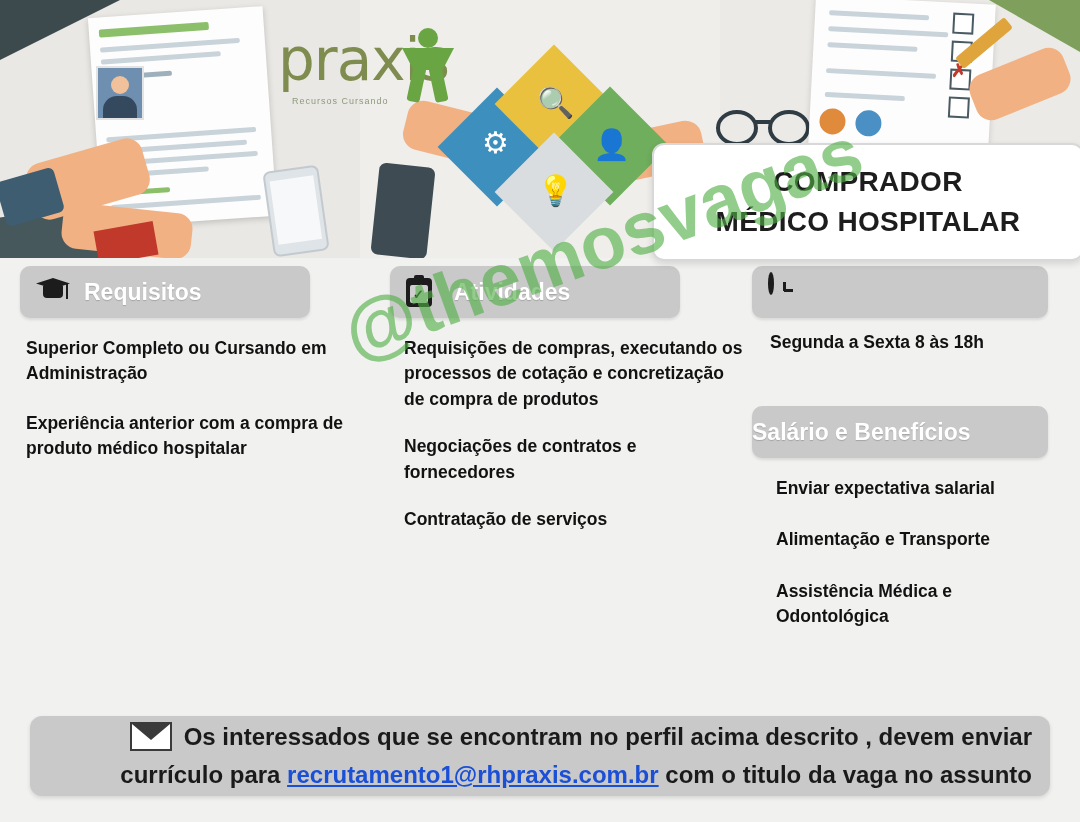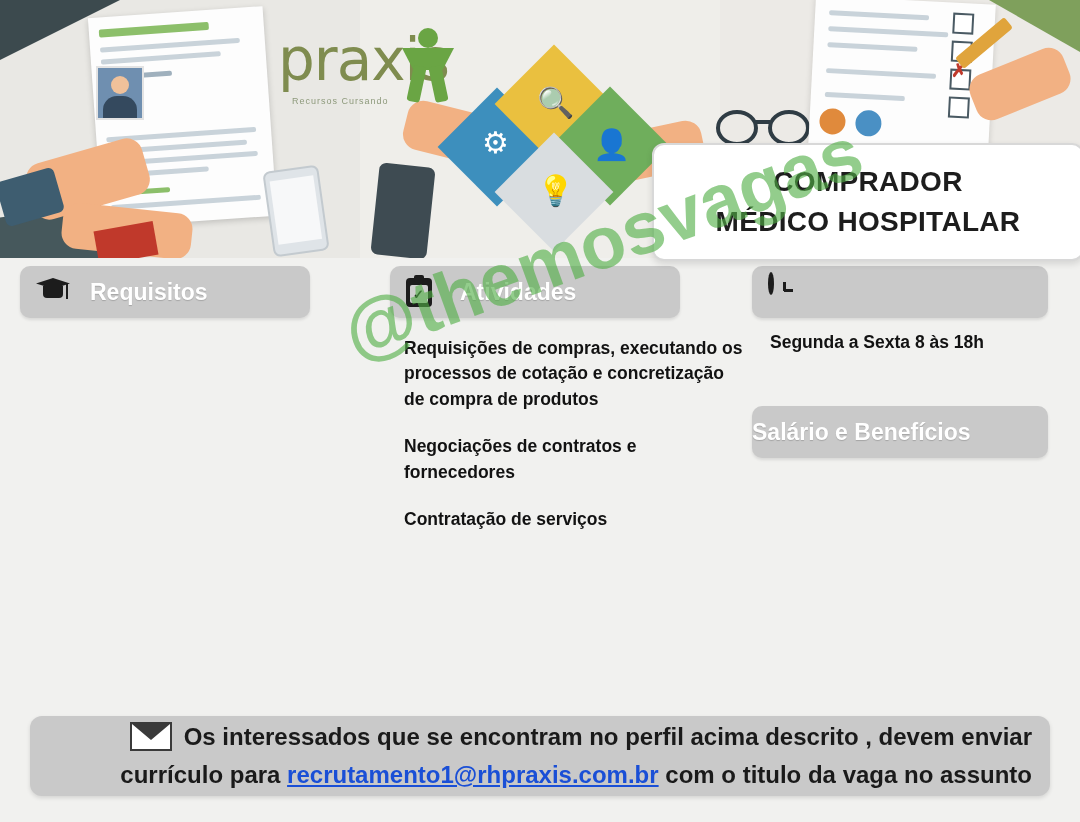--- a/index.html
+++ b/index.html
@@ -250,21 +250,21 @@
     display: flex;
     align-items: center;
     padding-left: 16px;
     box-sizing: border-box;
     box-shadow: 0 2px 3px rgba(0,0,0,0.10);
   }
   .section-header .sh-label {
     font-size: 23px;
     font-weight: bold;
     color: #ffffff;
-    margin-left: 20px;
+    margin-left: 14px;
     text-shadow: 0 1px 1px rgba(0,0,0,0.18);
   }
   .sh-icon { width: 34px; height: 34px; position: relative; }
 
   
   .hdr-req  { left: 20px;  top: 8px;  width: 290px; }
   .hdr-ativ { left: 390px; top: 8px;  width: 290px; }
   .hdr-carga{ left: 752px; top: 8px;  width: 296px; }
   .hdr-sal  { left: 752px; top: 148px; width: 296px; }
 
@@ -486,20 +486,24 @@
   </div>
 
   <div class="body-area">
 
     <div class="section-header hdr-req">
       <span class="sh-icon">
         <span class="cap"><span class="top"></span><span class="base"></span><span class="tassel"></span></span>
       </span>
       <span class="sh-label">Requisitos</span>
     </div>
+    <div class="col-text col-req">
+      <div class="blk">Superior Completo ou Cursando em Administração</div>
+      <div class="blk">Experiência anterior com a compra de produto médico hospitalar</div>
+    </div>
 
     <div class="section-header hdr-ativ">
       <span class="sh-icon">
         <span class="clipb"><span class="board"></span><span class="clip"></span><span class="inner"></span><span class="tick">✓</span></span>
       </span>
       <span class="sh-label">Atividades</span>
     </div>
     <div class="col-text col-ativ">
       <div class="blk">Requisições de compras, executando os processos de cotação e concretização de compra de produtos</div>
       <div class="blk">Negociações de contratos e fornecedores</div>
@@ -510,20 +514,25 @@
       <span class="sh-icon">
         <span class="clock"><span class="h"></span><span class="m"></span></span>
       </span>
     </div>
     <div class="col-text col-carga">
       <div class="blk">Segunda a Sexta  8 às 18h</div>
     </div>
 
     <div class="section-header hdr-sal" style="justify-content:flex-start;padding-left:0;">
       <span class="sh-label" style="margin-left:0;">Salário e Benefícios</span>
+    </div>
+    <div class="col-text col-sal">
+      <div class="blk">Enviar expectativa salarial</div>
+      <div class="blk">Alimentação e Transporte</div>
+      <div class="blk">Assistência Médica e Odontológica</div>
     </div>
 
     <div class="footer">
       <div class="footer-inner">
         <span class="mail-icon"></span><span>Os interessados que se encontram no perfil acima descrito , devem enviar currículo  para</span>
         <span class="email-link">recrutamento1@rhpraxis.com.br</span>
         <span>com o titulo  da vaga no assunto</span>
       </div>
     </div>
   </div>

